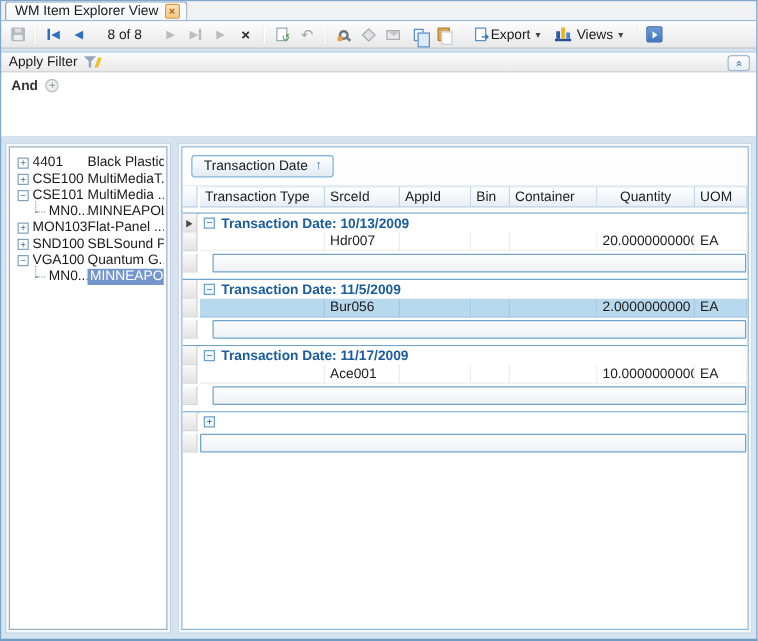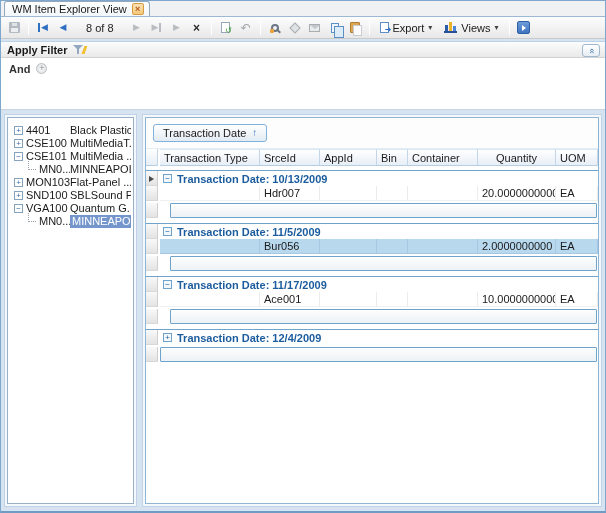--- a/index.html
+++ b/index.html
@@ -63,21 +63,21 @@
               border-radius:2px; position:relative; }
   .shortcut::after { content:""; position:absolute; left:4px; top:3px; border-left:4px solid #fff;
                      border-top:3px solid transparent; border-bottom:3px solid transparent; }
   .ddbtn { display:flex; align-items:center; gap:4px; height:20px; padding:0 5px; border-radius:2px; }
   .ddcaret { font-size:8px; color:#444; }
 
   
   .filter-head { position:absolute; top:40px; left:0; right:0; height:17px;
                  background:linear-gradient(#fcfcfc,#e9e9e9); border-top:1px solid #bcd2e8;
                  border-bottom:1px solid #d2d2d2; display:flex; align-items:center; padding:0 6px; gap:5px; }
-  .filter-title { color:#1a1a1a;font-weight:bold; }
+  .filter-title { color:#1a1a1a; }
   .funnel { position:relative; width:13px; height:12px; }
   .funnel::before { content:""; position:absolute; top:1px; left:0; border-left:5px solid transparent;
                     border-right:5px solid transparent; border-top:5px solid #93a8bf; }
   .funnel::after { content:""; position:absolute; top:5px; left:4px; width:2px; height:5px; background:#93a8bf; }
   .funnel .bolt { position:absolute; right:0; top:2px; width:3px; height:8px; background:#f0c030; transform:skewX(-20deg); }
   .collapse-btn { position:absolute; right:5px; top:2px; width:18px; height:13px; border:1px solid #a0b8d0;
                   border-radius:3px; background:linear-gradient(#ffffff,#e7edf4);
                   display:flex; align-items:center; justify-content:center; }
   .collapse-btn span { transform:rotate(90deg); color:#3a6ea5; font-size:9px; line-height:1; letter-spacing:-1px; }
 
@@ -389,21 +389,20 @@
               <div class="sel"></div>
               <div class="sumbox"></div>
             </div>
           </div>
 
           <div class="group">
             <div class="grid-row ghead">
               <div class="sel"></div>
               <div class="gh-content">
                 <span class="gtoggle">+</span>
-                <span class="glabel">Transaction Date: 12/4/2009</span>
               </div>
             </div>
             <div class="grid-row blankrow">
               <div class="sel"></div>
               <div class="sumbox"></div>
             </div>
           </div>
 
         </div>
       </div>

